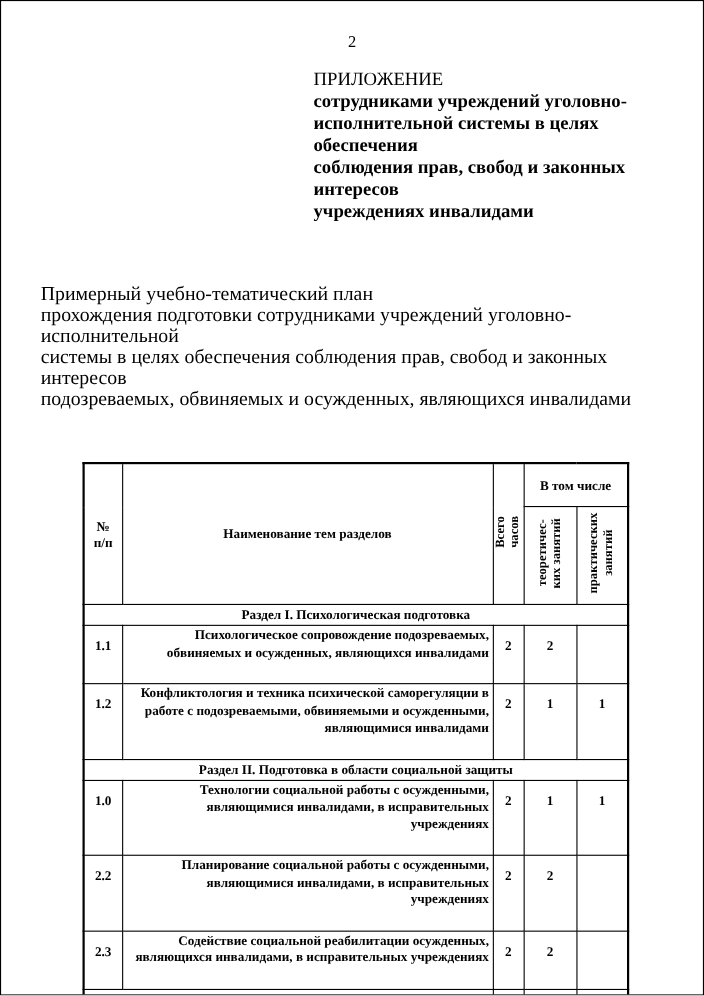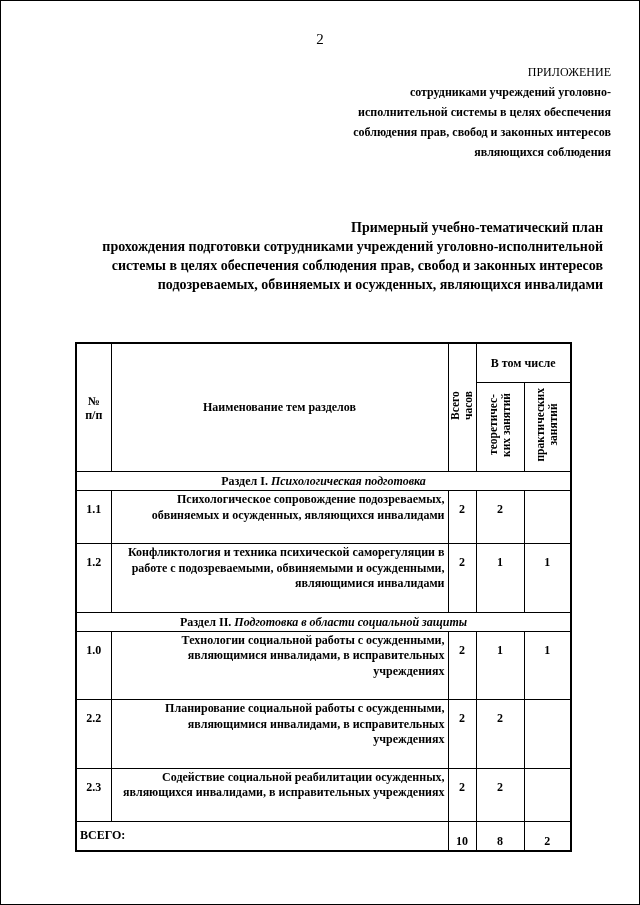--- a/index.html
+++ b/index.html
@@ -14,32 +14,32 @@
     border: 1px solid #000;
     padding-top: 30px;
     overflow: hidden;
     background: #fff;
   }
   .page-number { text-align: center; font-size: 15px; }
 
   .appendix {
     margin: 14px 0 0 284px;
     width: 326px;
-    text-align: right;
-    font-size: 12px;
+    text-align: left;
+    font-size: 17px;
     line-height: 20px;
   }
   .appendix-body { font-weight: bold; }
 
   .doc-title {
     margin-top: 56px;
     padding: 0 36px;
-    text-align: right;
-    font-size: 14px;
-    font-weight: bold;
+    text-align: left;
+    font-size: 18px;
+    font-weight: normal;
     line-height: 19px;
   }
 
   .plan-table {
     border-collapse: collapse;
     table-layout: fixed;
     margin: 48px 0 0 74px;
     border: 2px solid #000;
   }
   .plan-table th, .plan-table td {
@@ -68,38 +68,38 @@
     white-space: nowrap;
   }
   .vert span { display: block; }
 
   td.c { text-align: center; line-height: 15.5px; padding-top: 11px; }
   td.name { padding: 1px 3px 20px 3px; line-height: 15.5px; text-align: right; }
   tr.section td {
     text-align: center; height: 18px;
     vertical-align: middle; line-height: 16px;
   }
-  tr.section .sec-title { font-style: italic; }
+  tr.section .sec-title { }
   tr.total td { height: 17px; vertical-align: middle; line-height: 15px; margin-left: 22px; }
   tr.total td.label { text-align: left; padding-left: 3px; }
 </style>
 </head>
 <body>
 
 <div class="page">
 
   <div class="page-number">2</div>
 
   <div class="appendix">
     <div class="appendix-title">ПРИЛОЖЕНИЕ</div>
     <div class="appendix-body">
       <div>сотрудниками учреждений уголовно-</div>
       <div>исполнительной системы в целях обеспечения</div>
       <div>соблюдения прав, свобод и законных интересов</div>
-      <div>являющихся соблюдения</div>
+      <div>учреждениях инвалидами</div>
     </div>
   </div>
 
   <div class="doc-title">
     <div>Примерный учебно-тематический план</div>
     <div>прохождения подготовки сотрудниками учреждений уголовно-исполнительной</div>
     <div>системы в целях обеспечения соблюдения прав, свобод и законных интересов</div>
     <div>подозреваемых, обвиняемых и осужденных, являющихся инвалидами</div>
   </div>
 

